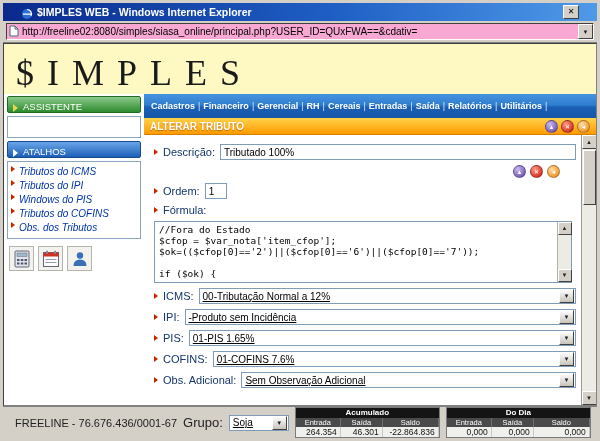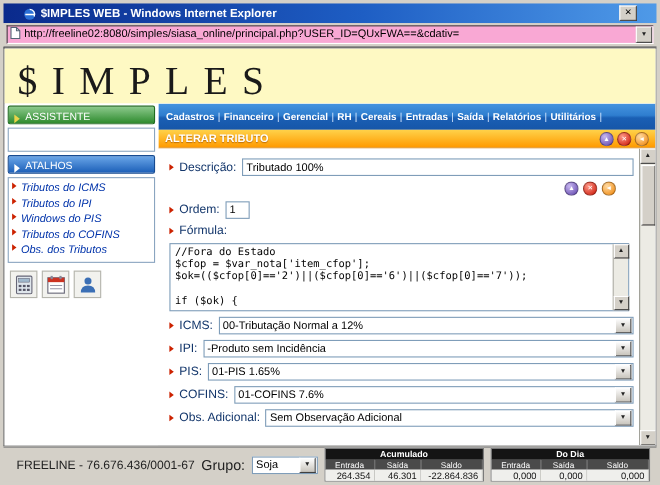--- a/index.html
+++ b/index.html
@@ -95,21 +95,21 @@
           white-space:pre; overflow:hidden; color:#000; }
   .mini-scroll { position:absolute; top:0; right:0; bottom:0; width:14px; background:#ecebe4;
                  border-left:1px solid #b0b0a8; display:flex; flex-direction:column;
                  justify-content:space-between; align-items:center; }
   .sa { width:14px; height:13px; background:#d4d0c8; border:1px solid;
         border-color:#fff #404040 #404040 #fff; font-size:6px; line-height:11px;
         text-align:center; color:#222; cursor:pointer; }
 
   .select { flex:1; height:16px; border:1px solid #7f9db9; background:#fff; display:flex;
             align-items:center; overflow:hidden; cursor:pointer; }
-  .select-value { flex:1; font-size:10px; padding:0 3px; white-space:nowrap; color:#000; overflow:hidden; }
+  .select-value { flex:1; font-size:10px; padding:0 3px; white-space:nowrap; color:#000; overflow:hidden;text-decoration:underline; }
   .dd-btn { flex:0 0 15px; width:15px; height:14px; margin-right:1px;
             background:linear-gradient(#fdfdfd,#c8c4bc); border:1px solid;
             border-color:#fff #404040 #404040 #fff; font-size:6px; line-height:12px;
             text-align:center; color:#222; }
 
   .scrollbar { flex:0 0 15px; width:15px; background:#ecebe4; border-left:1px solid #9a9a92;
                display:flex; flex-direction:column; align-items:center; }
   .sb-arrow { width:15px; height:14px; background:#d4d0c8; border:1px solid;
               border-color:#fff #404040 #404040 #fff; font-size:6px; line-height:12px;
               text-align:center; color:#222; cursor:pointer; }

